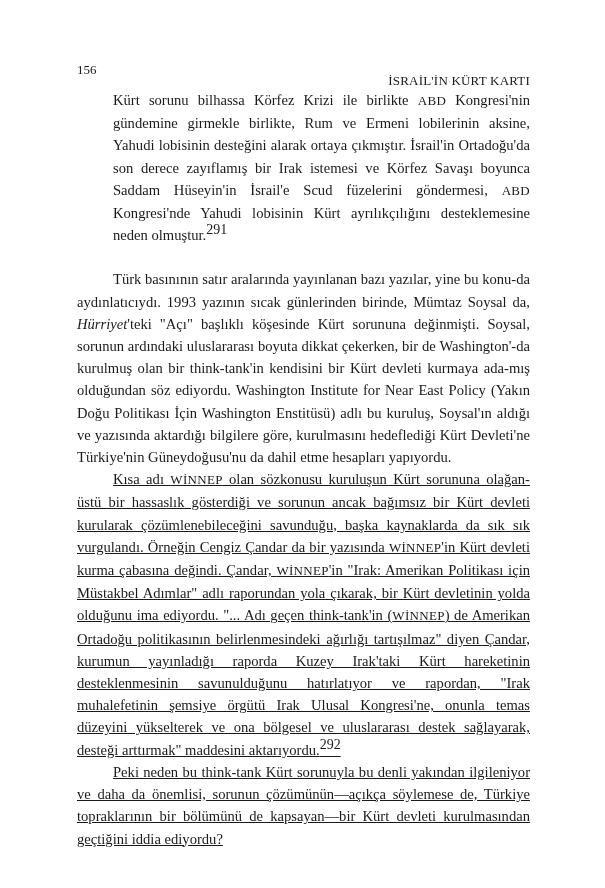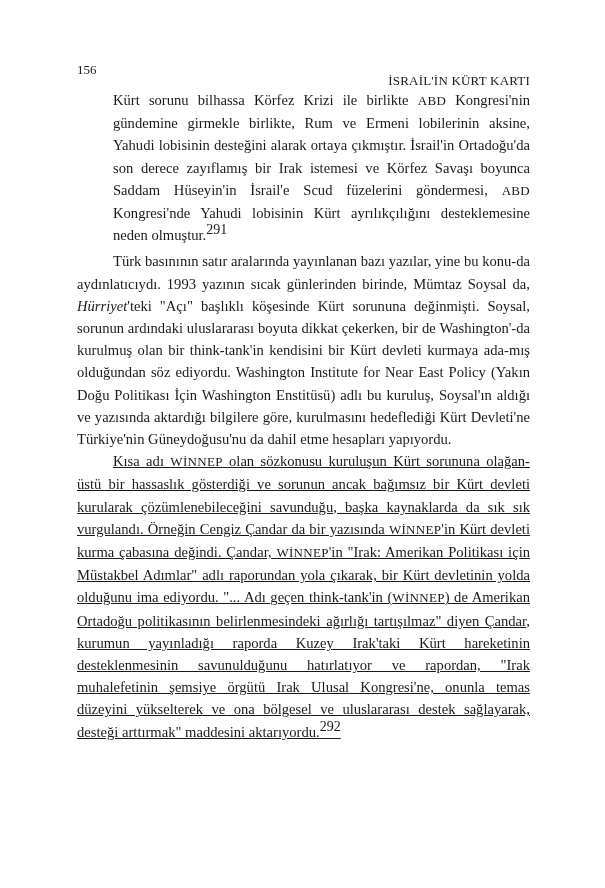--- a/index.html
+++ b/index.html
@@ -16,21 +16,21 @@
   .page-number { position: absolute; left: 0; top: 0; }
   .book-title { position: absolute; left: 0; right: 0; top: 11px; text-align: right; letter-spacing: 0.2px; }
   .body-text {
     position: absolute; left: 77px; top: 89px; width: 453px;
     font-size: 14.6px; line-height: 22.2px;
   }
   .quote {
     margin: 0 0 0 36px; text-align: justify; text-align-last: left;
   }
   .para {
-    margin: 4px 0 0 0; text-indent: 36px; text-align: justify; text-align-last: left;
+    margin: 22px 0 0 0; text-indent: 36px; text-align: justify; text-align-last: left;
   }
   .para + .para { margin-top: 0; text-decoration: underline; }
   .sc { font-size: 13px; letter-spacing: 0.3px; }
   sup.fn { font-size: 14px; line-height: 0; vertical-align: 6px; }
   em { font-style: italic; }
 </style>
 </head>
 <body>
 
 <div class="page">
@@ -39,14 +39,15 @@
     <span class="book-title">İSRAİL'İN KÜRT KARTI</span>
   </div>
 
   <div class="body-text">
     <p class="quote"><span>Kürt sorunu bilhassa Körfez Krizi ile birlikte </span><span class="sc">ABD</span><span> Kongresi'nin gündemine girmekle birlikte, Rum ve Ermeni lobilerinin aksine, Yahudi lobisinin desteğini alarak ortaya çıkmıştır. İsrail'in Ortadoğu'da son derece zayıflamış bir Irak istemesi ve Körfez Savaşı boyunca Saddam Hüseyin'in İsrail'e Scud füzelerini göndermesi, </span><span class="sc">ABD</span><span> Kongresi'nde Yahudi lobisinin Kürt ayrılıkçılığını desteklemesine neden olmuştur.</span><sup class="fn">291</sup></p>
 
     <p class="para"><span>Türk basınının satır aralarında yayınlanan bazı yazılar, yine bu konu-da aydınlatıcıydı. 1993 yazının sıcak günlerinden birinde, Mümtaz Soysal da, </span><em>Hürriyet</em><span>'teki "Açı" başlıklı köşesinde Kürt sorununa değinmişti. Soysal, sorunun ardındaki uluslararası boyuta dikkat çekerken, bir de Washington'-da kurulmuş olan bir think-tank'in kendisini bir Kürt devleti kurmaya ada-mış olduğundan söz ediyordu. Washington Institute for Near East Policy (Yakın Doğu Politikası İçin Washington Enstitüsü) adlı bu kuruluş, Soysal'ın aldığı ve yazısında aktardığı bilgilere göre, kurulmasını hedeflediği Kürt Devleti'ne Türkiye'nin Güneydoğusu'nu da dahil etme hesapları yapıyordu.</span></p>
 
     <p class="para"><span>Kısa adı </span><span class="sc">WİNNEP</span><span> olan sözkonusu kuruluşun Kürt sorununa olağan-üstü bir hassaslık gösterdiği ve sorunun ancak bağımsız bir Kürt devleti kurularak çözümlenebileceğini savunduğu, başka kaynaklarda da sık sık vurgulandı. Örneğin Cengiz Çandar da bir yazısında </span><span class="sc">WİNNEP</span><span>'in Kürt devleti kurma çabasına değindi. Çandar, </span><span class="sc">WİNNEP</span><span>'in "Irak: Amerikan Politikası için Müstakbel Adımlar" adlı raporundan yola çıkarak, bir Kürt devletinin yolda olduğunu ima ediyordu. "... Adı geçen think-tank'in (</span><span class="sc">WİNNEP</span><span>) de Amerikan Ortadoğu politikasının belirlenmesindeki ağırlığı tartışılmaz" diyen Çandar, kurumun yayınladığı raporda Kuzey Irak'taki Kürt hareketinin desteklenmesinin savunulduğunu hatırlatıyor ve rapordan, "Irak muhalefetinin şemsiye örgütü Irak Ulusal Kongresi'ne, onunla temas düzeyini yükselterek ve ona bölgesel ve uluslararası destek sağlayarak, desteği arttırmak" maddesini aktarıyordu.</span><sup class="fn">292</sup></p>
 
+    <p class="para"><span>Peki neden bu think-tank Kürt sorunuyla bu denli yakından ilgileniyor ve daha da önemlisi, sorunun çözümünün—açıkça söylemese de, Türkiye topraklarının bir bölümünü de kapsayan—bir Kürt devleti kurulmasından geçtiğini iddia ediyordu?</span></p>
   </div>
 </div>
 
 </body></html>

